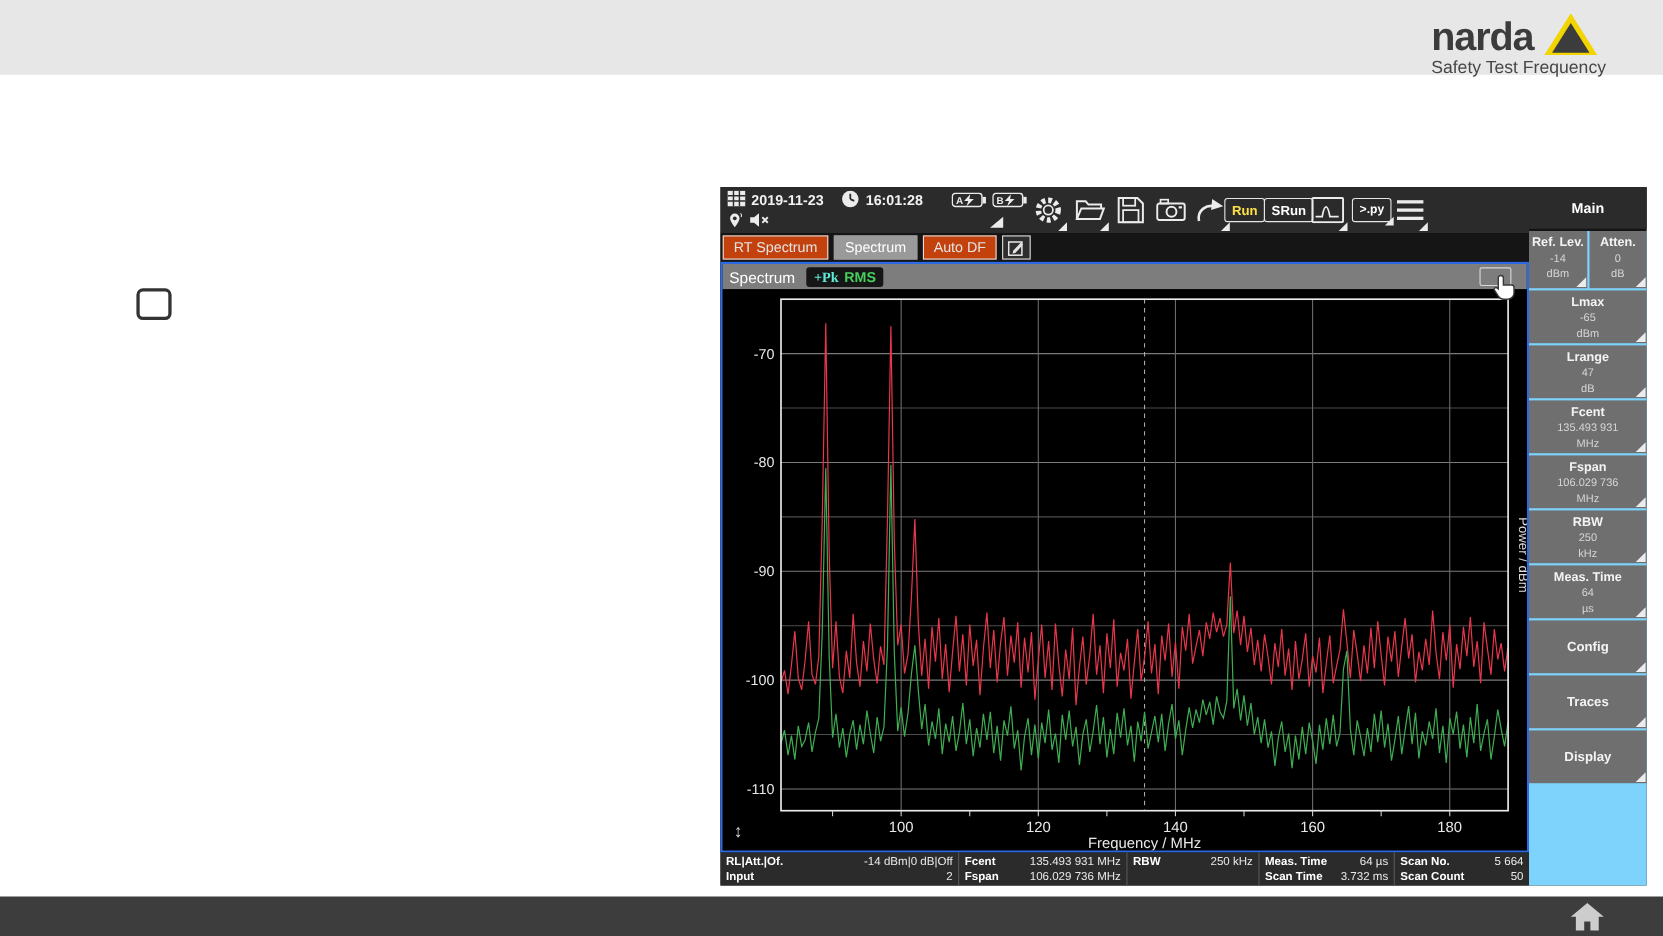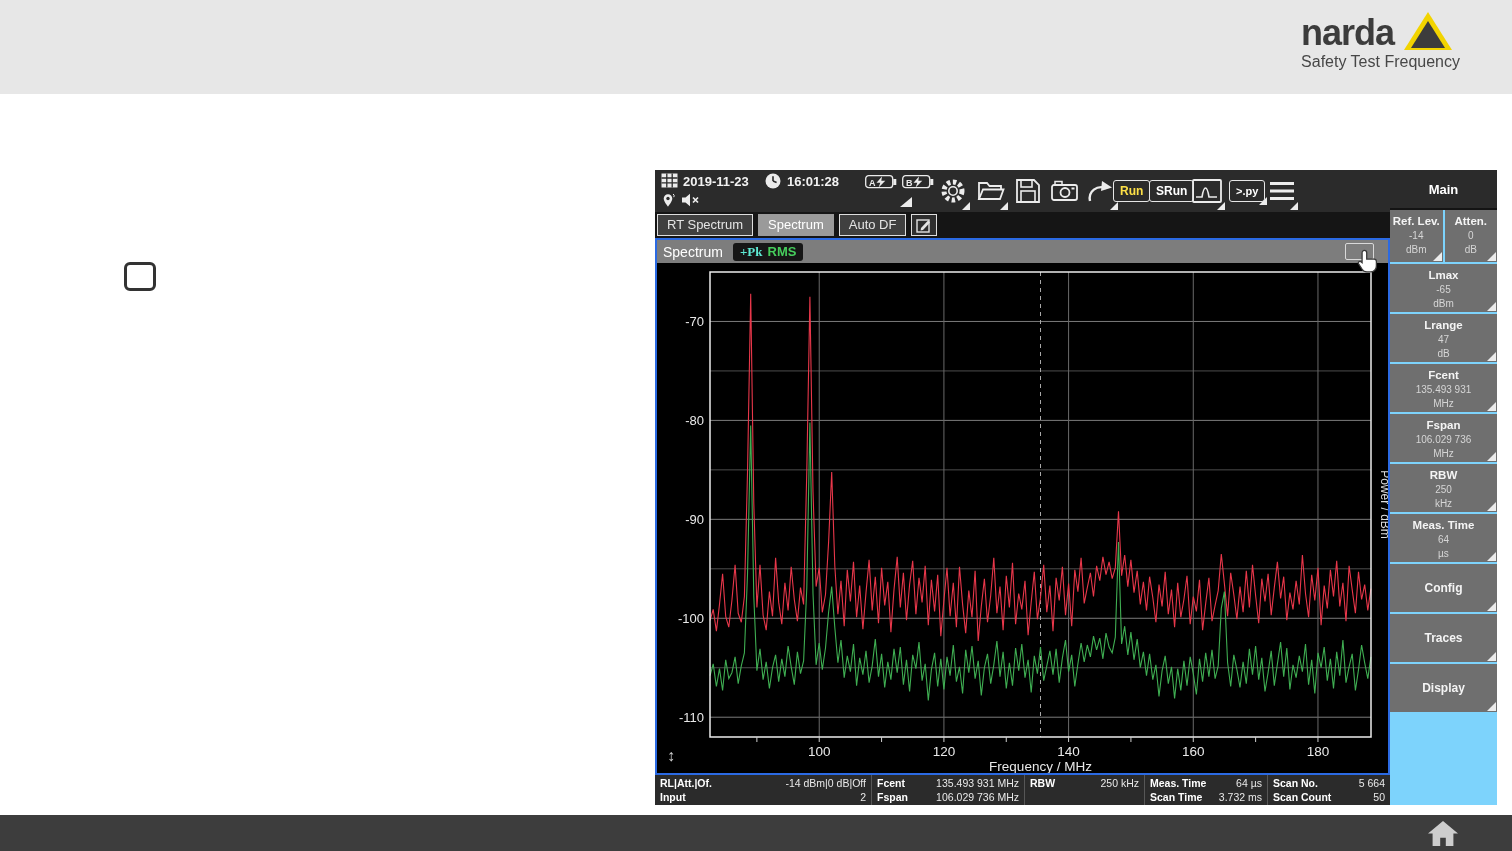--- a/index.html
+++ b/index.html
@@ -1,35 +1,35 @@
 <!DOCTYPE html>
 <html><head>
 <meta charset="utf-8">
 <style>
   html,body{margin:0;padding:0;background:#fff;}
   .screen{position:relative;width:1512px;height:851px;background:#ffffff;overflow:hidden;
           font-family:"Liberation Sans","DejaVu Sans",sans-serif;}
   
-  .top-band{position:absolute;left:0;top:0;width:1512px;height:94px;background:#e7e7e7;}
+  .top-band{position:absolute;left:0;top:0;width:1512px;height:68px;background:#e7e7e7;}
   .bottom-band{position:absolute;left:0;top:815px;width:1512px;height:36px;background:#3d3d3d;}
   .logo{position:absolute;right:52px;top:12px;text-align:left;}
   .logo-row{display:flex;align-items:flex-end;gap:10px;}
   .logo-name{font-size:36px;font-weight:bold;color:#3c3c3c;letter-spacing:-1px;line-height:34px;}
   .logo-tagline{font-size:16px;color:#474747;margin-top:3px;}
   .square-icon{position:absolute;left:124px;top:262px;width:26px;height:23px;border:3px solid #333;
                border-radius:6px;background:#fff;}
   .home-btn{position:absolute;right:52px;top:5px;width:34px;height:27px;}
   
   .app{position:absolute;left:655px;top:170px;width:842px;height:635px;background:#141414;}
   .toolbar{position:absolute;left:0;top:0;width:735px;height:42px;background:#2b2b2b;color:#efefef;}
   .main-header{position:absolute;left:735px;top:0;width:107px;height:38px;background:#2b2b2b;
                color:#fff;font-weight:bold;font-size:13px;display:flex;align-items:center;justify-content:center;}
   .tabbar{position:absolute;left:0;top:42px;width:735px;height:26px;background:#151515;display:flex;
           align-items:flex-start;padding-top:2px;box-sizing:border-box;gap:3px;}
-  .tab{height:20px;line-height:20px;padding:0 9px;font-size:13px;color:#e4e4e4;background:#404040;
+  .tab{height:20px;line-height:20px;padding:0 9px;font-size:13px;color:#e4e4e4;background:#c2410c;
        border:1px solid #dedede;margin-left:2px;white-space:nowrap;}
   .tab.active{background:#9a9a9a;color:#ffffff;border-color:#9a9a9a;font-weight:normal;}
   .tab-edit{width:24px;height:20px;border:1px solid #dedede;background:#2e2e2e;margin-left:2px;
             display:flex;align-items:center;justify-content:center;}
   
   .view{position:absolute;left:0;top:68px;width:735px;height:537px;border:2px solid #2b6ae3;
         box-sizing:border-box;background:#000;}
   .view-titlebar{position:relative;height:23px;background:#7d7d7d;display:flex;align-items:center;}
   .view-title{color:#fff;font-size:14px;margin-left:6px;}
   .trace-badge{margin-left:10px;background:#161616;border-radius:3px;padding:1px 7px;font-size:13px;font-weight:bold;}

